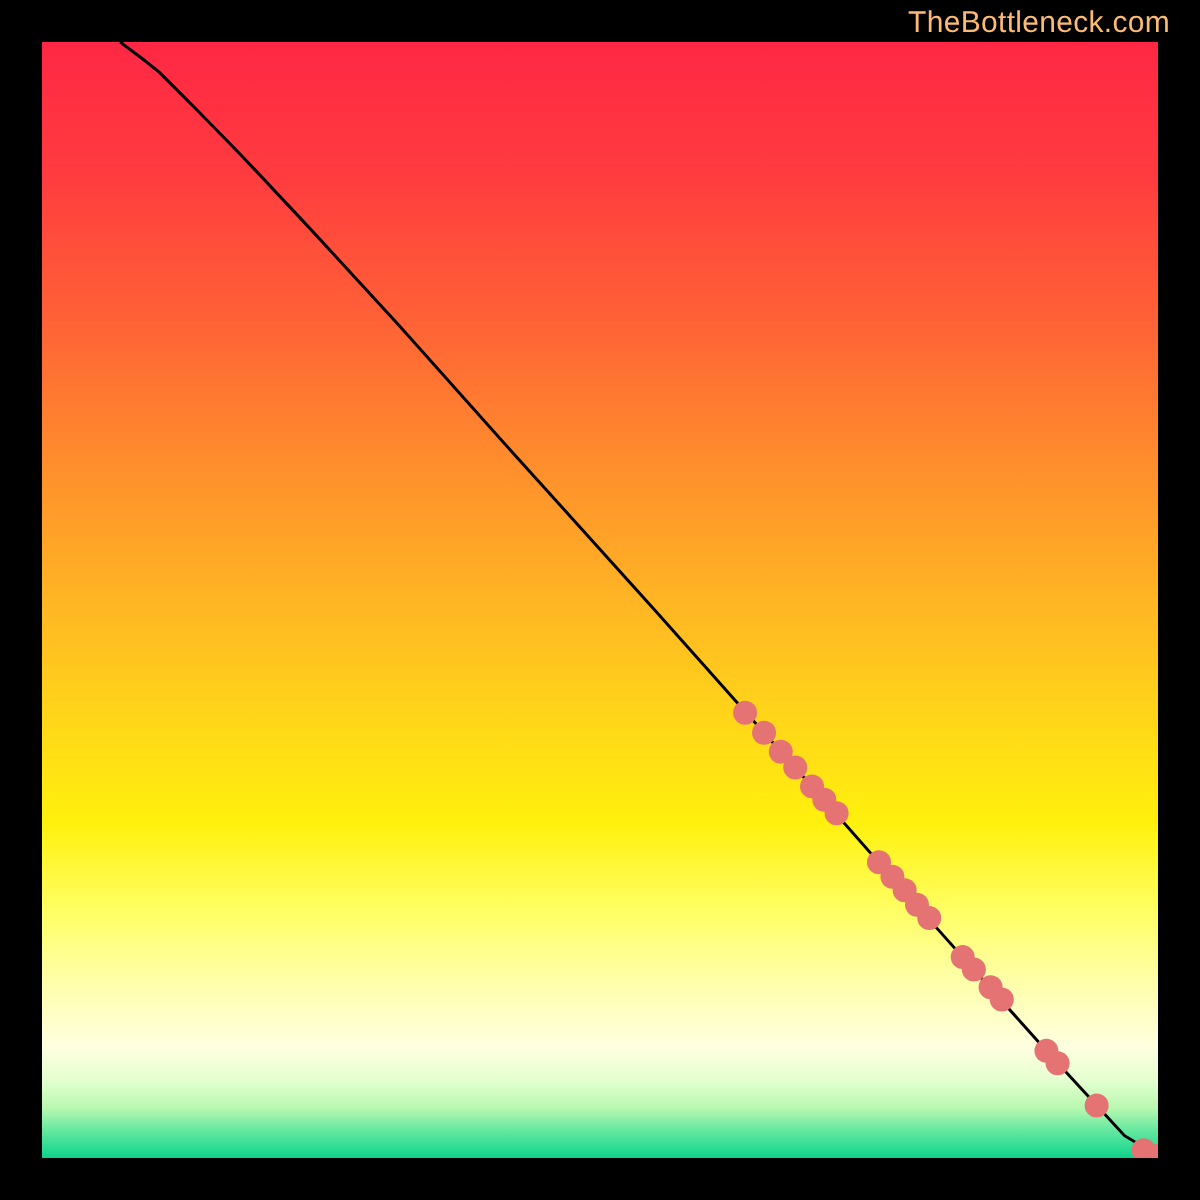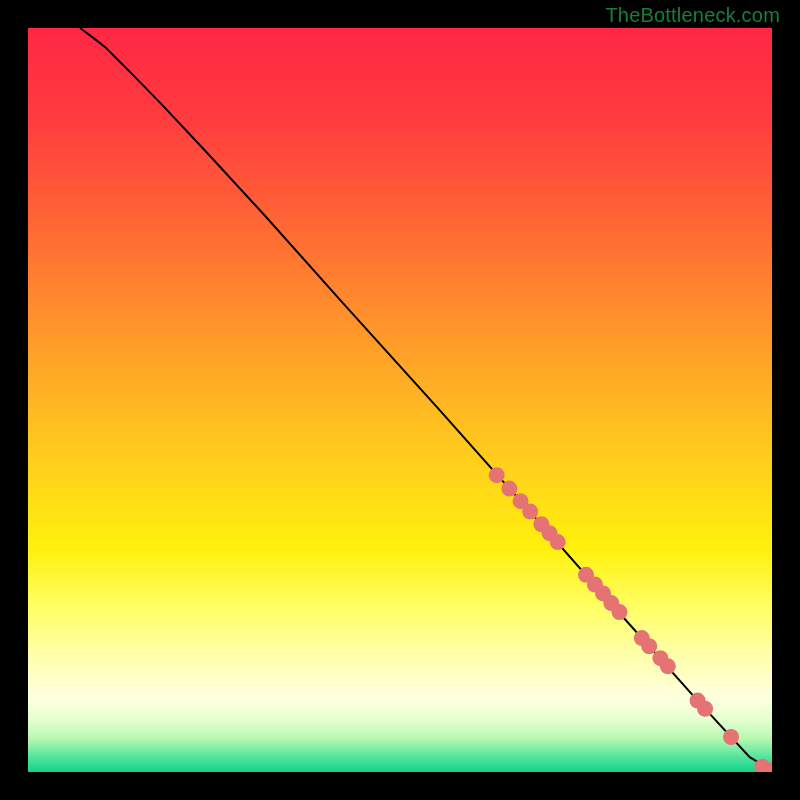--- a/index.html
+++ b/index.html
@@ -14,21 +14,21 @@
   .frame {
     position: relative;
     width: 800px;
     height: 800px;
     background: #000;
   }
   .attribution {
     position: absolute;
     top: 4px;
     right: 20px;
-    color: #15803d;
+    color: #fdba74;
     font-size: 20px;
     font-weight: 400;
     letter-spacing: 0.2px;
   }
   .plot {
     position: absolute;
     left: 28px;
     top: 28px;
     width: 744px;
     height: 744px;

